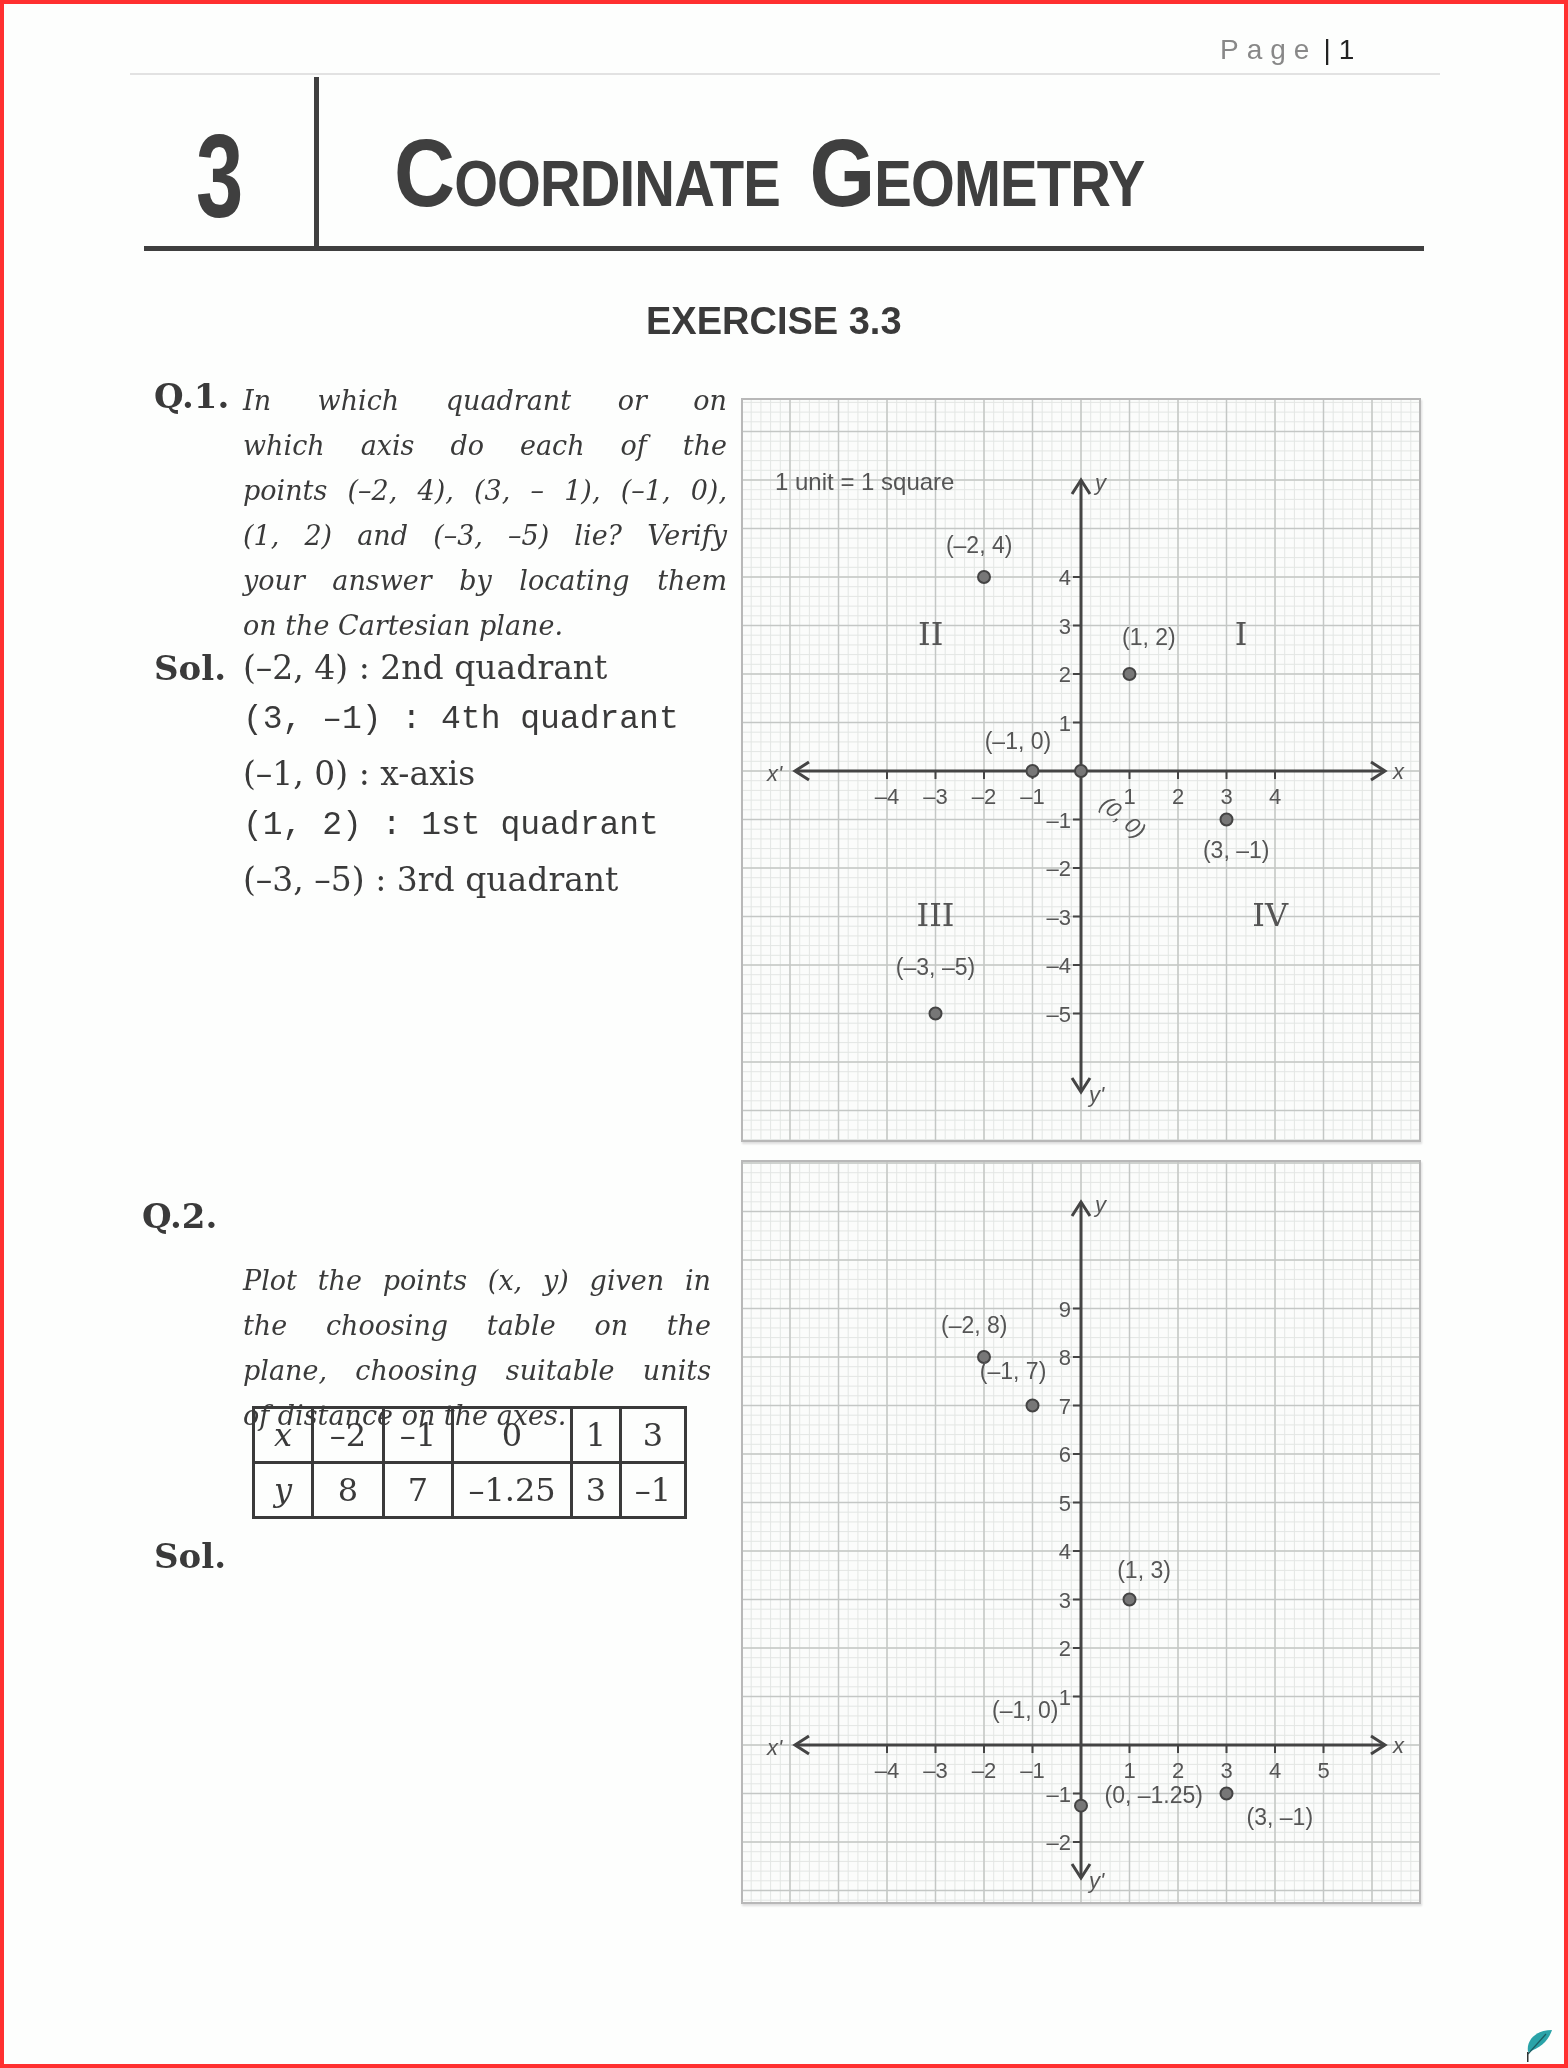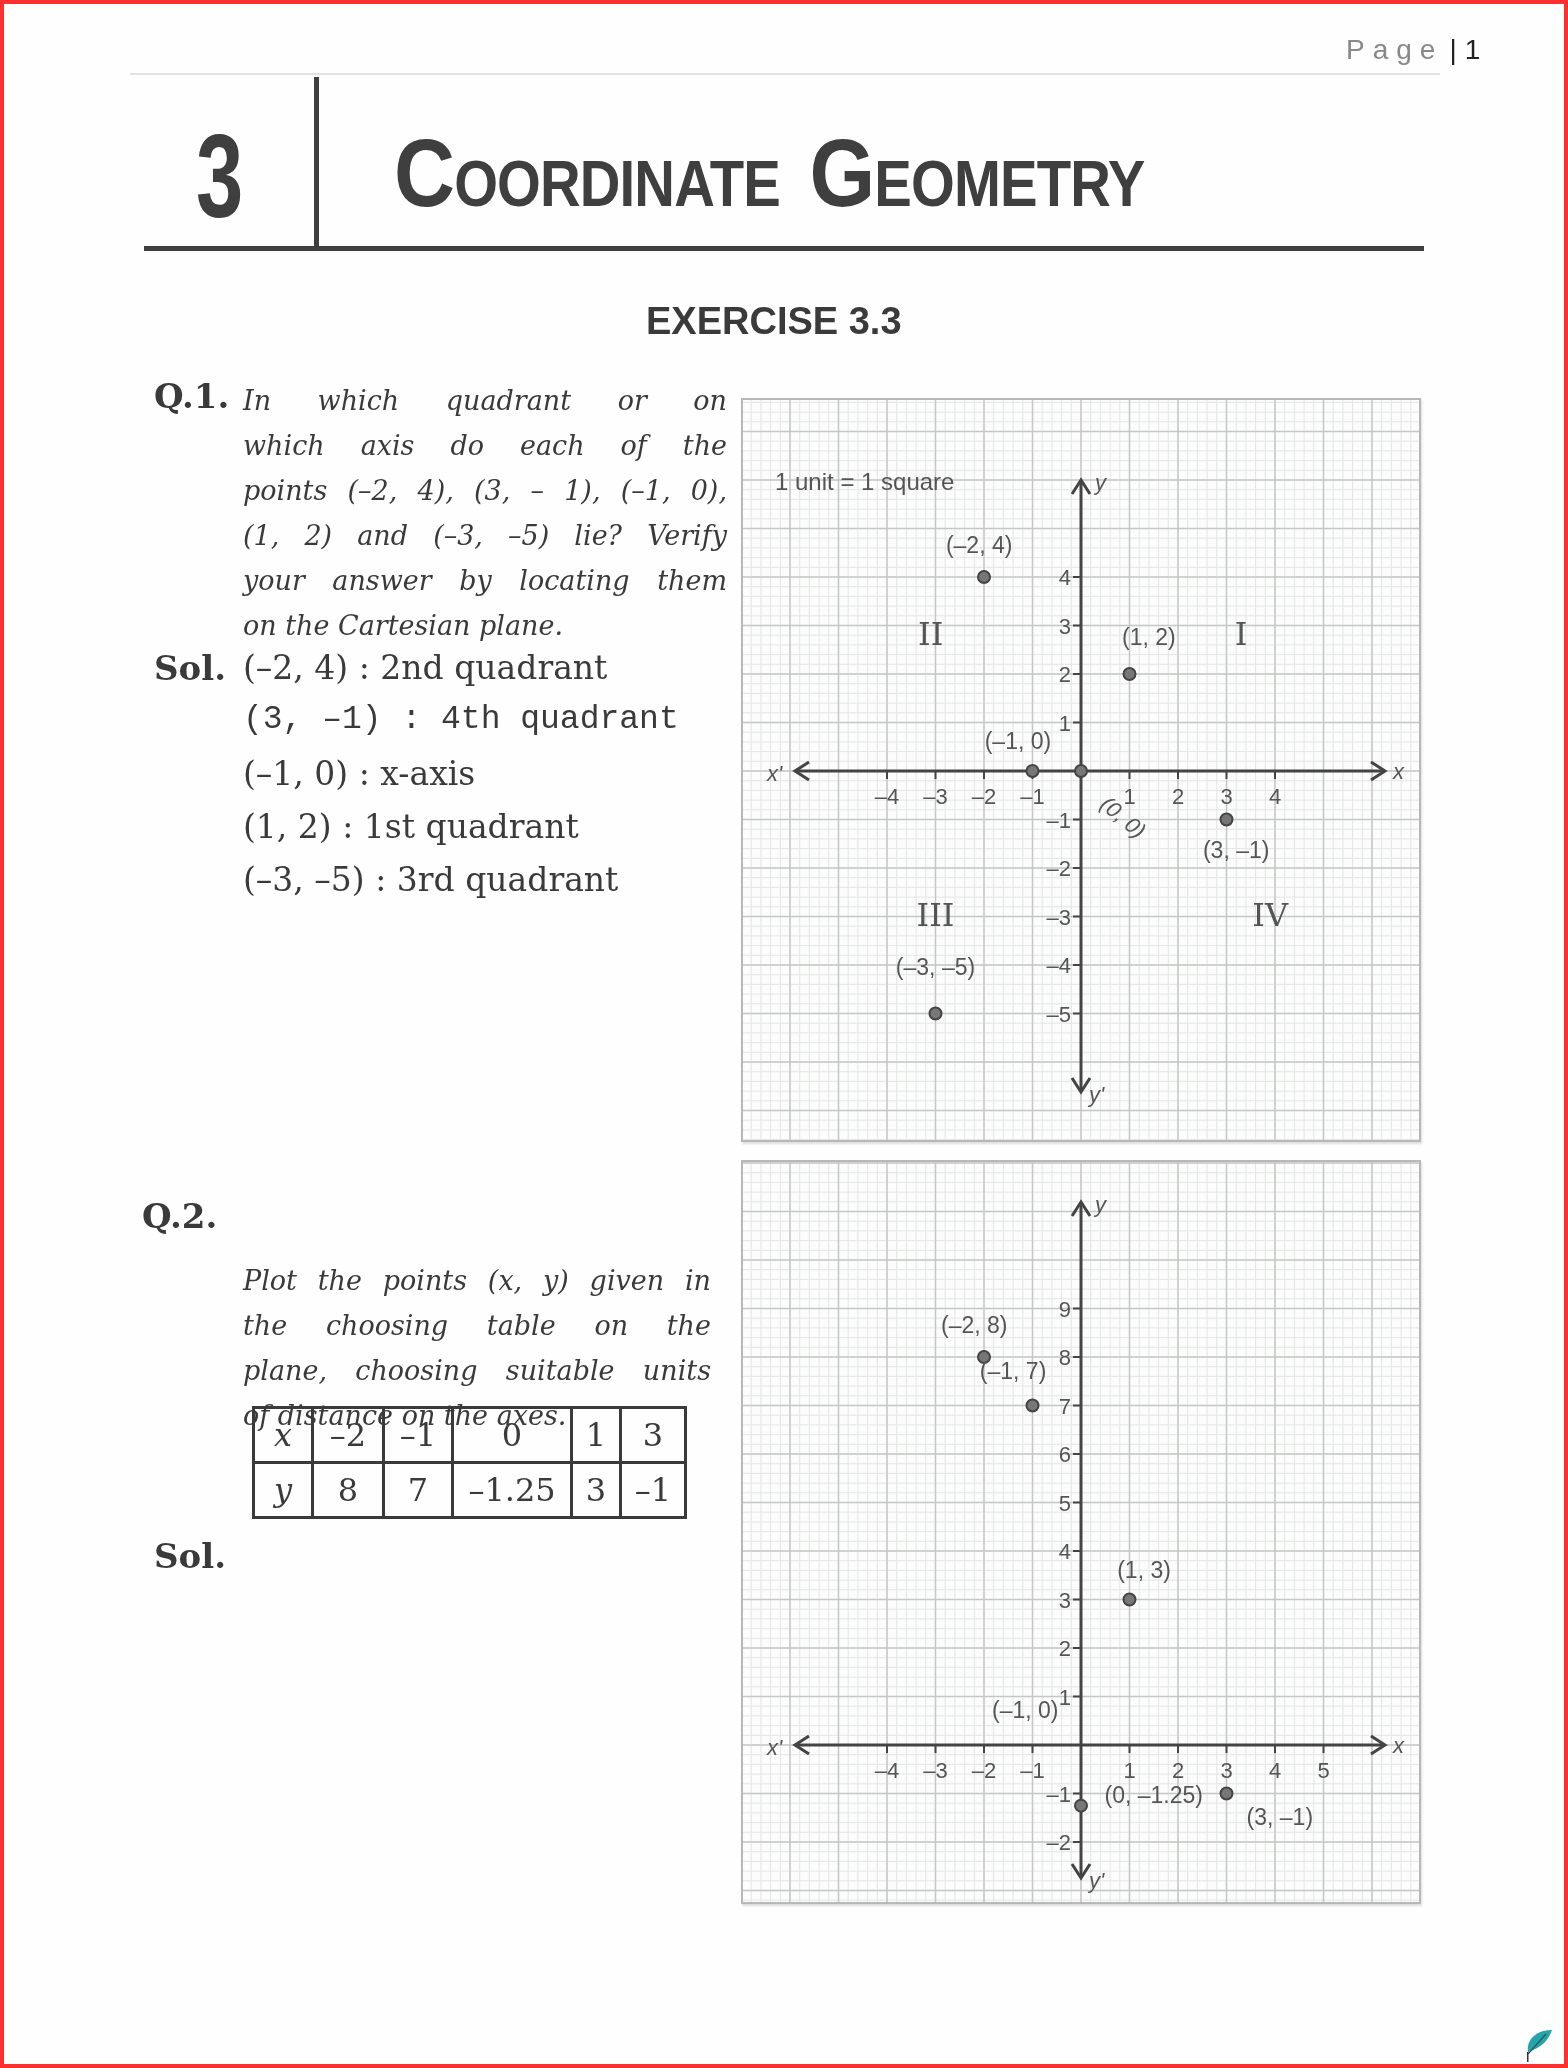--- a/index.html
+++ b/index.html
@@ -3,21 +3,21 @@
 <meta charset="utf-8">
 <style>
   html, body { margin: 0; padding: 0; }
   body {
     width: 1568px; height: 2068px; position: relative; overflow: hidden;
     background: #fdfefd;
     font-family: "DejaVu Serif", serif;
     color: #3a3a3a;
   }
   .frame { position: absolute; inset: 0; border: 4px solid #ff3030; box-sizing: border-box; pointer-events: none; }
-  .page-num { position: absolute; top: 34px; left: 1346px; font-family: "Liberation Sans", sans-serif; font-size: 28px; color: #888; letter-spacing: 8px; }
+  .page-num { position: absolute; top: 34px; left: 1220px; font-family: "Liberation Sans", sans-serif; font-size: 28px; color: #888; letter-spacing: 8px; }
   .page-num .bar { color: #222; letter-spacing: 0; margin-left: 6px; }
   .page-num .num { color: #222; letter-spacing: 0; margin-left: 8px; }
   .top-rule { position: absolute; left: 130px; top: 73px; width: 1310px; height: 2px; background: #e2e2e2; }
   .chap-rule { position: absolute; left: 144px; top: 246px; width: 1280px; height: 5px; background: #3f3f3f; }
   .chap-vline { position: absolute; left: 314px; top: 77px; width: 5px; height: 172px; background: #3f3f3f; }
   .chap-num { position: absolute; left: 196px; top: 108px; font-family: "Liberation Sans", sans-serif; font-weight: 700; font-size: 118px; color: #3f3f3f; transform: scaleX(0.72); transform-origin: left top; }
   .chap-title { position: absolute; left: 394px; top: 118px; font-family: "Liberation Sans", sans-serif; font-weight: 700; font-size: 64px; color: #3f3f3f; letter-spacing: -1px; transform: scaleX(0.88); transform-origin: left top; white-space: nowrap; }
   .chap-title .big { font-size: 96px; }
   .exercise { position: absolute; left: 646px; top: 300px; font-family: "Liberation Sans", sans-serif; font-weight: 700; font-size: 38px; color: #3a3a3a; }
   .q-label, .sol-label { position: absolute; font-family: "DejaVu Serif", serif; font-weight: 700; font-size: 34px; color: #3a3a3a; }
@@ -53,21 +53,21 @@
   <span class="line">points (–2, 4), (3, – 1), (–1, 0),</span>
   <span class="line">(1, 2) and (–3, –5) lie? Verify</span>
   <span class="line">your answer by locating them</span>
   <span class="line" style="text-align-last:left">on the Cartesian plane.</span>
 </div>
 
 <div class="sol-label" style="left:154px; top:648px;">Sol.</div>
 <div class="sol-line" style="top:648px;"><span>(–2, 4)</span> : <span>2nd quadrant</span></div>
 <div class="sol-line" style="top:701px;font-family:Liberation Mono, monospace;"><span>(3, –1)</span> : <span>4th quadrant</span></div>
 <div class="sol-line" style="top:754px;"><span>(–1, 0)</span> : <span>x-axis</span></div>
-<div class="sol-line" style="top:807px;"><span>(1, 2)</span> : <span>1st quadrant</span></div>
+<div class="sol-line" style="top:807px;font-family:Liberation Mono, monospace;"><span>(1, 2)</span> : <span>1st quadrant</span></div>
 <div class="sol-line" style="top:860px;"><span>(–3, –5)</span> : <span>3rd quadrant</span></div>
 
 <div class="graph" id="graph1" style="left:741px; top:398px; width:676px; height:740px;">
     <svg width="676" height="740">
       <line x1="8.200000000000024" y1="0" x2="8.200000000000024" y2="740" stroke="#e3e6e4" stroke-width="1"></line>
       <line x1="17.900000000000023" y1="0" x2="17.900000000000023" y2="740" stroke="#e3e6e4" stroke-width="1"></line>
       <line x1="27.600000000000023" y1="0" x2="27.600000000000023" y2="740" stroke="#e3e6e4" stroke-width="1"></line>
       <line x1="37.300000000000026" y1="0" x2="37.300000000000026" y2="740" stroke="#e3e6e4" stroke-width="1"></line>
       <line x1="47.00000000000003" y1="0" x2="47.00000000000003" y2="740" stroke="#e3e6e4" stroke-width="1"></line>
       <line x1="56.70000000000003" y1="0" x2="56.70000000000003" y2="740" stroke="#e3e6e4" stroke-width="1"></line>

